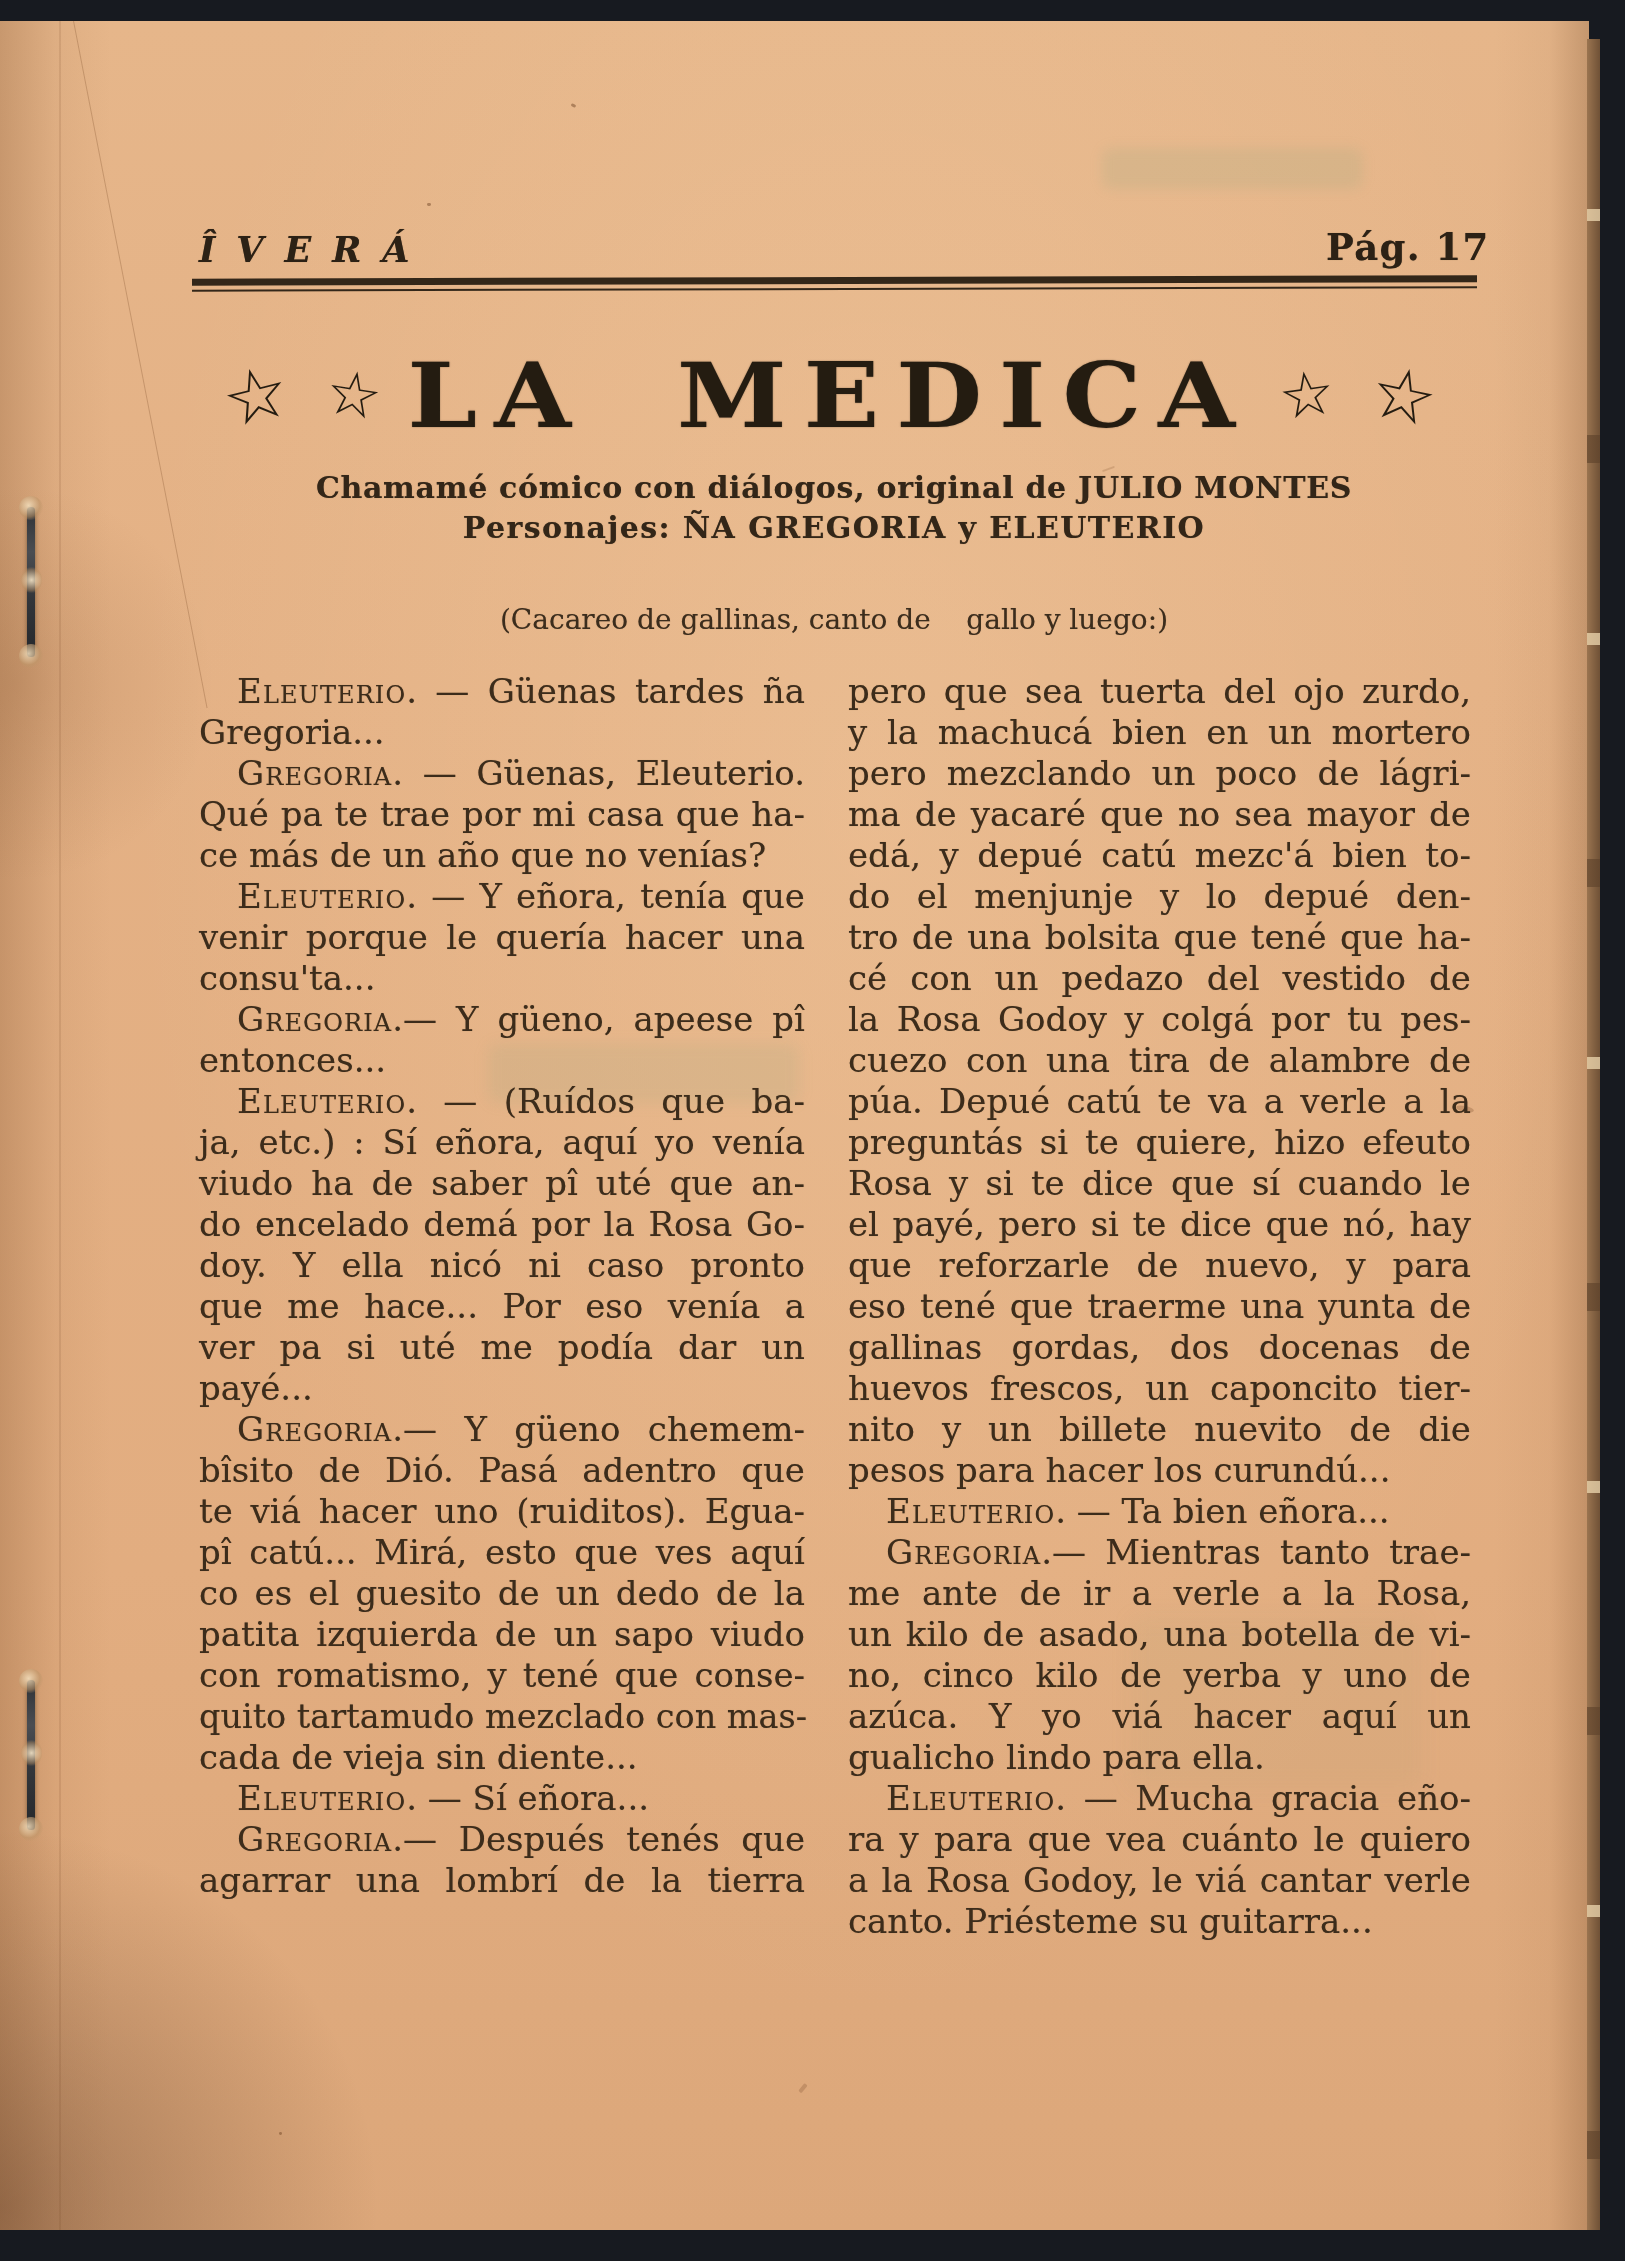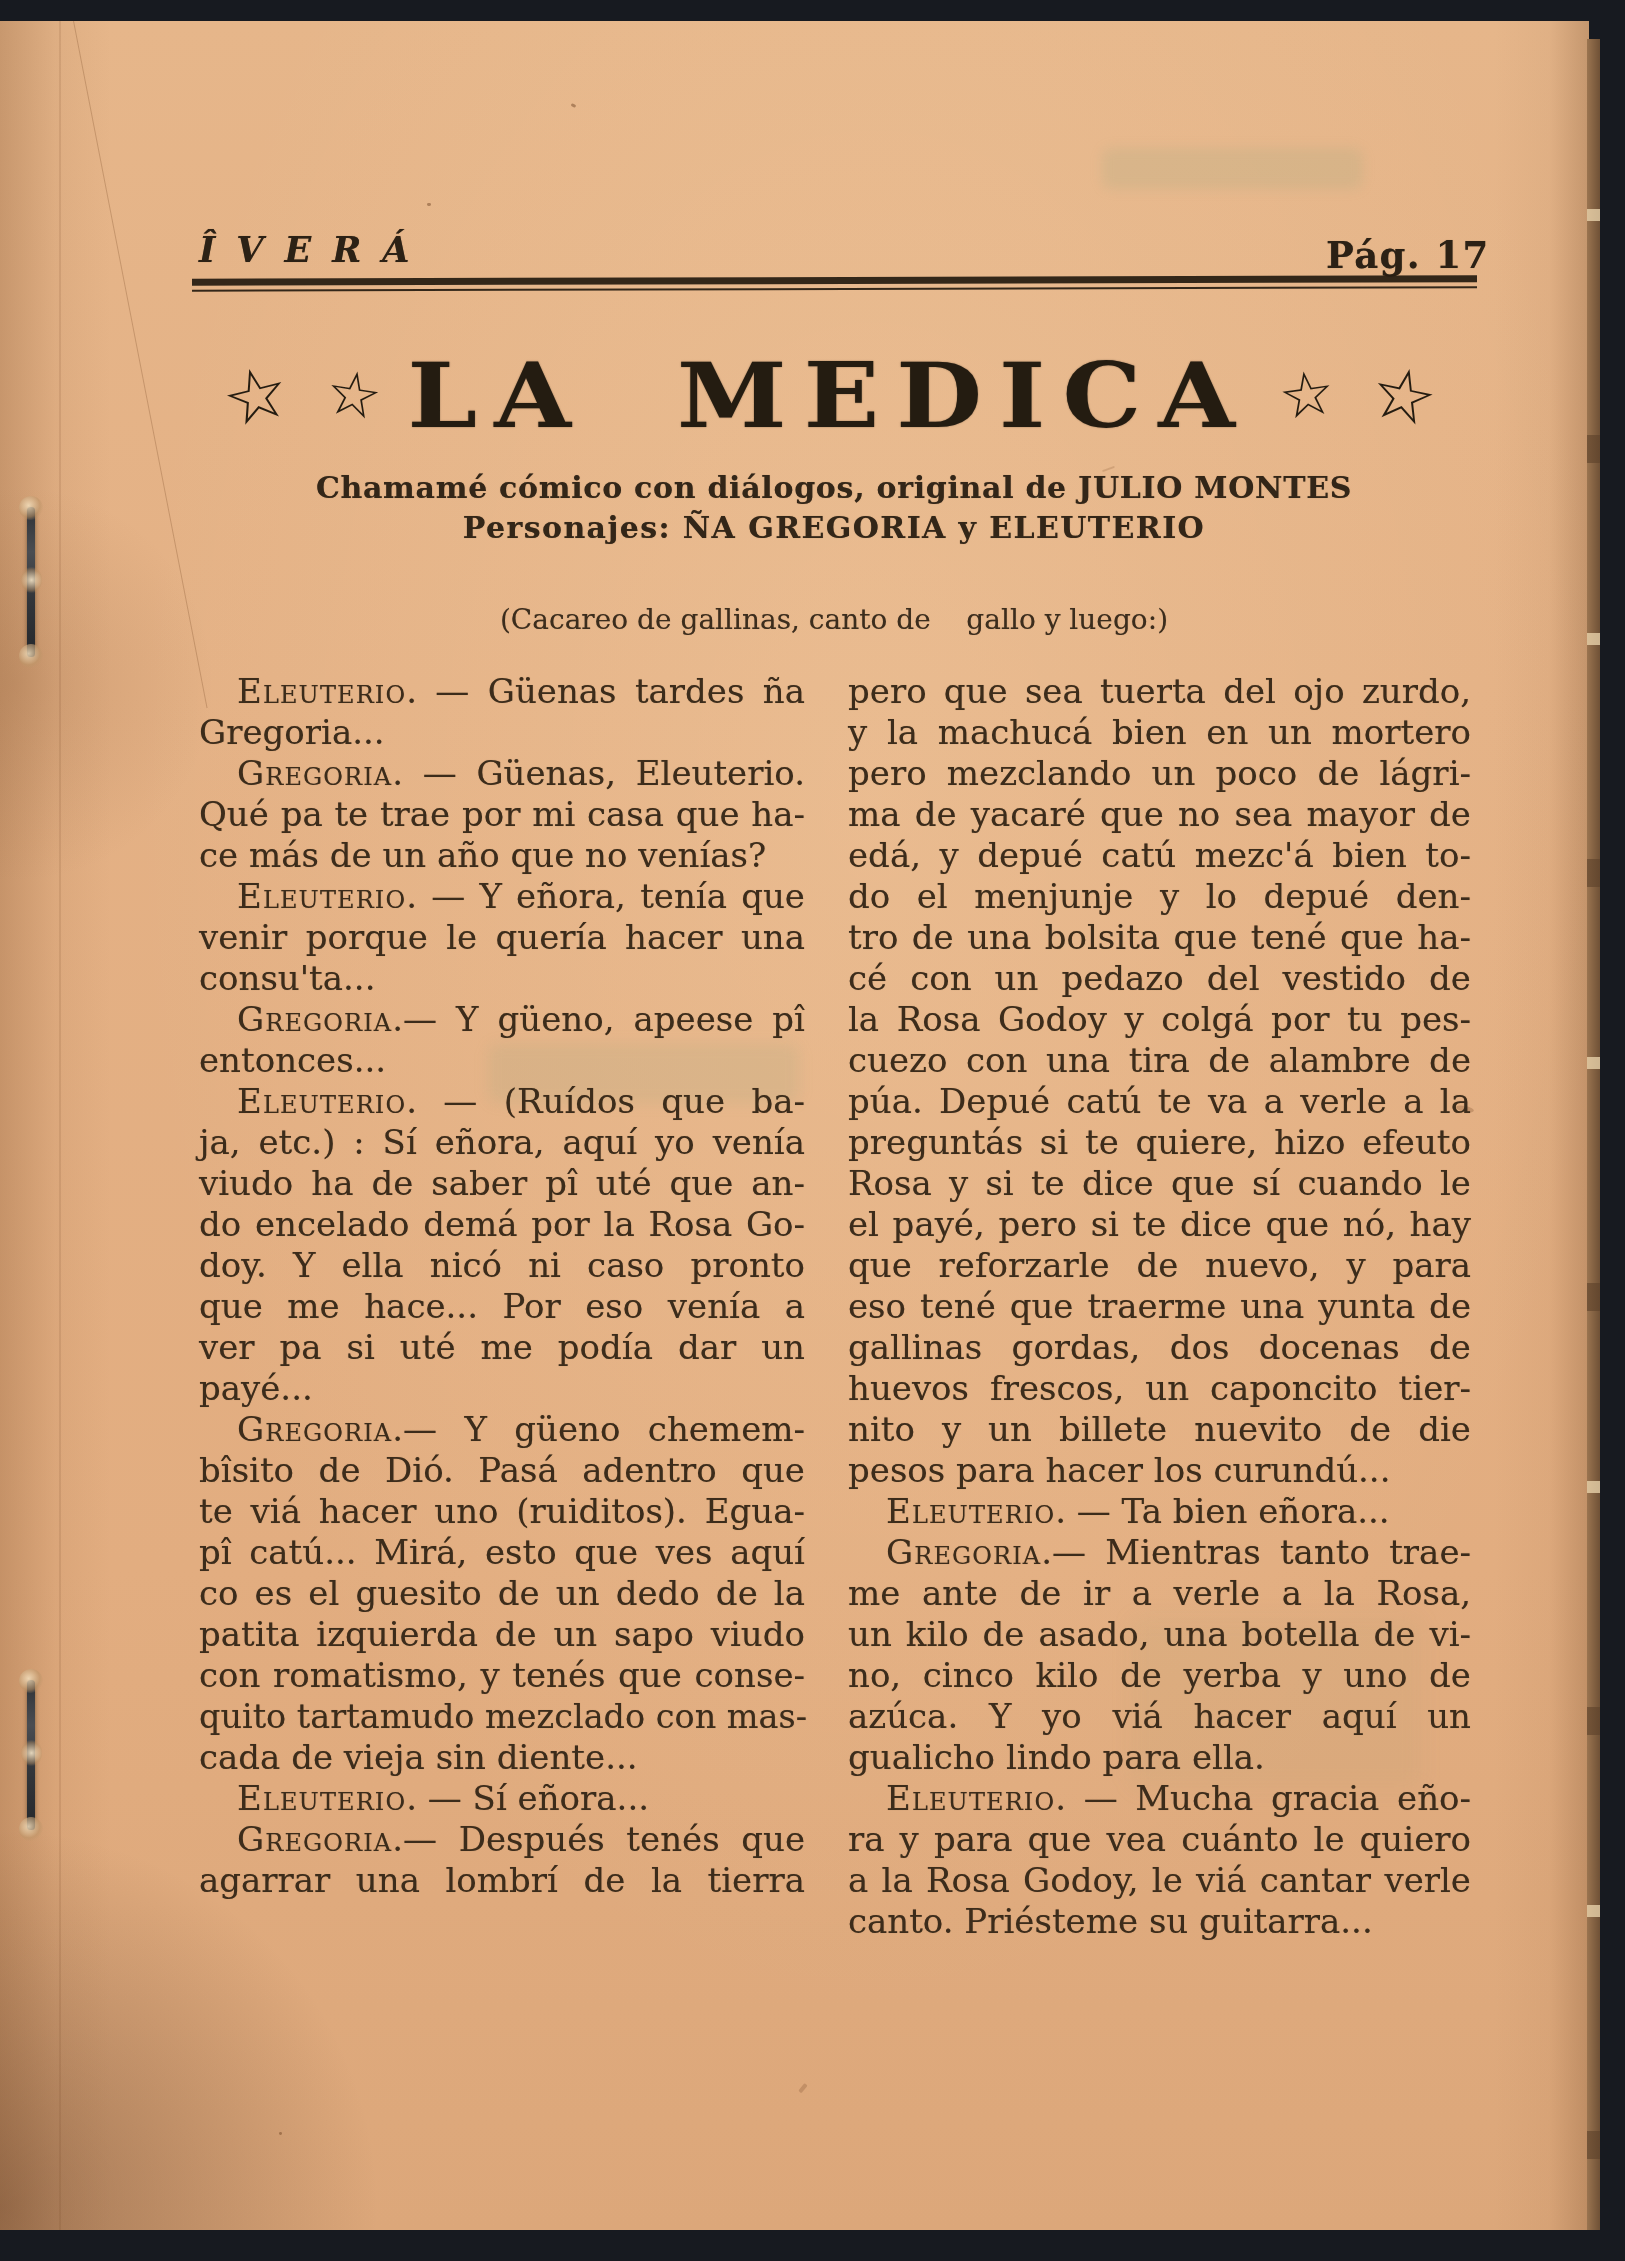--- a/index.html
+++ b/index.html
@@ -71,21 +71,21 @@
   .sp6{left:1102px;top:447px;width:12.7px;height:2.1px;opacity:.4;transform:rotate(-20deg);}
 
   .header-journal{
     position:absolute;left:199px;top:208px;
     font-style:italic;font-weight:bold;font-size:35px;letter-spacing:21px;
     color:#2c2115;text-shadow:0 0 0.7px rgba(44,33,21,.6);
   }
   .header-page{
     position:absolute;left:1326px;top:204px;
     font-weight:bold;font-size:37px;letter-spacing:1.4px;
-    color:#2c2115;text-shadow:0 0 0.7px rgba(44,33,21,.6);margin-top:8px;
+    color:#2c2115;text-shadow:0 0 0.7px rgba(44,33,21,.6);
   }
   .rule{
     position:absolute;left:192px;top:256px;width:1285px;height:4.2px;
     border-top:7.8px solid #241b10;border-bottom:2.8px solid #241b10;
     transform:rotate(-.15deg);
     opacity:.92;
   }
   .title-row{
     position:absolute;left:113px;top:305px;width:1434px;height:138px;
     display:flex;align-items:center;justify-content:center;gap:37px;
@@ -190,21 +190,21 @@
       <div class="line j" style="">doy. Y ella nicó ni caso pronto</div>
       <div class="line j" style="">que me hace... Por eso venía a</div>
       <div class="line j" style="">ver pa si uté me podía dar un</div>
       <div class="line" style="">payé...</div>
       <div class="line indent j" style=""><span class="speaker">Gregoria</span>.— Y güeno chemem-</div>
       <div class="line j" style="">bîsito de Dió. Pasá adentro que</div>
       <div class="line j" style="">te viá hacer uno (ruiditos). Egua-</div>
       <div class="line j" style="">pî catú... Mirá, esto que ves aquí</div>
       <div class="line j" style="">co es el guesito de un dedo de la</div>
       <div class="line j" style="">patita izquierda de un sapo viudo</div>
-      <div class="line j" style="">con romatismo, y tenés que conse-</div>
+      <div class="line j" style="">con romatismo, y tené que conse-</div>
       <div class="line j" style="white-space: nowrap; transform-origin: 0px 50%; transform: scaleX(0.9839);">quito tartamudo mezclado con mas-</div>
       <div class="line" style="">cada de vieja sin diente...</div>
       <div class="line indent" style=""><span class="speaker">Eleuterio</span>. — Sí eñora...</div>
       <div class="line indent j" style=""><span class="speaker">Gregoria</span>.— Después tenés que</div>
       <div class="line j" style="">agarrar una lombrí de la tierra</div>
     </div>
   <div class="col col-right">
       <div class="line j" style="">pero que sea tuerta del ojo zurdo,</div>
       <div class="line j" style="">y la machucá bien en un mortero</div>
       <div class="line j" style="">pero mezclando un poco de lágri-</div>

